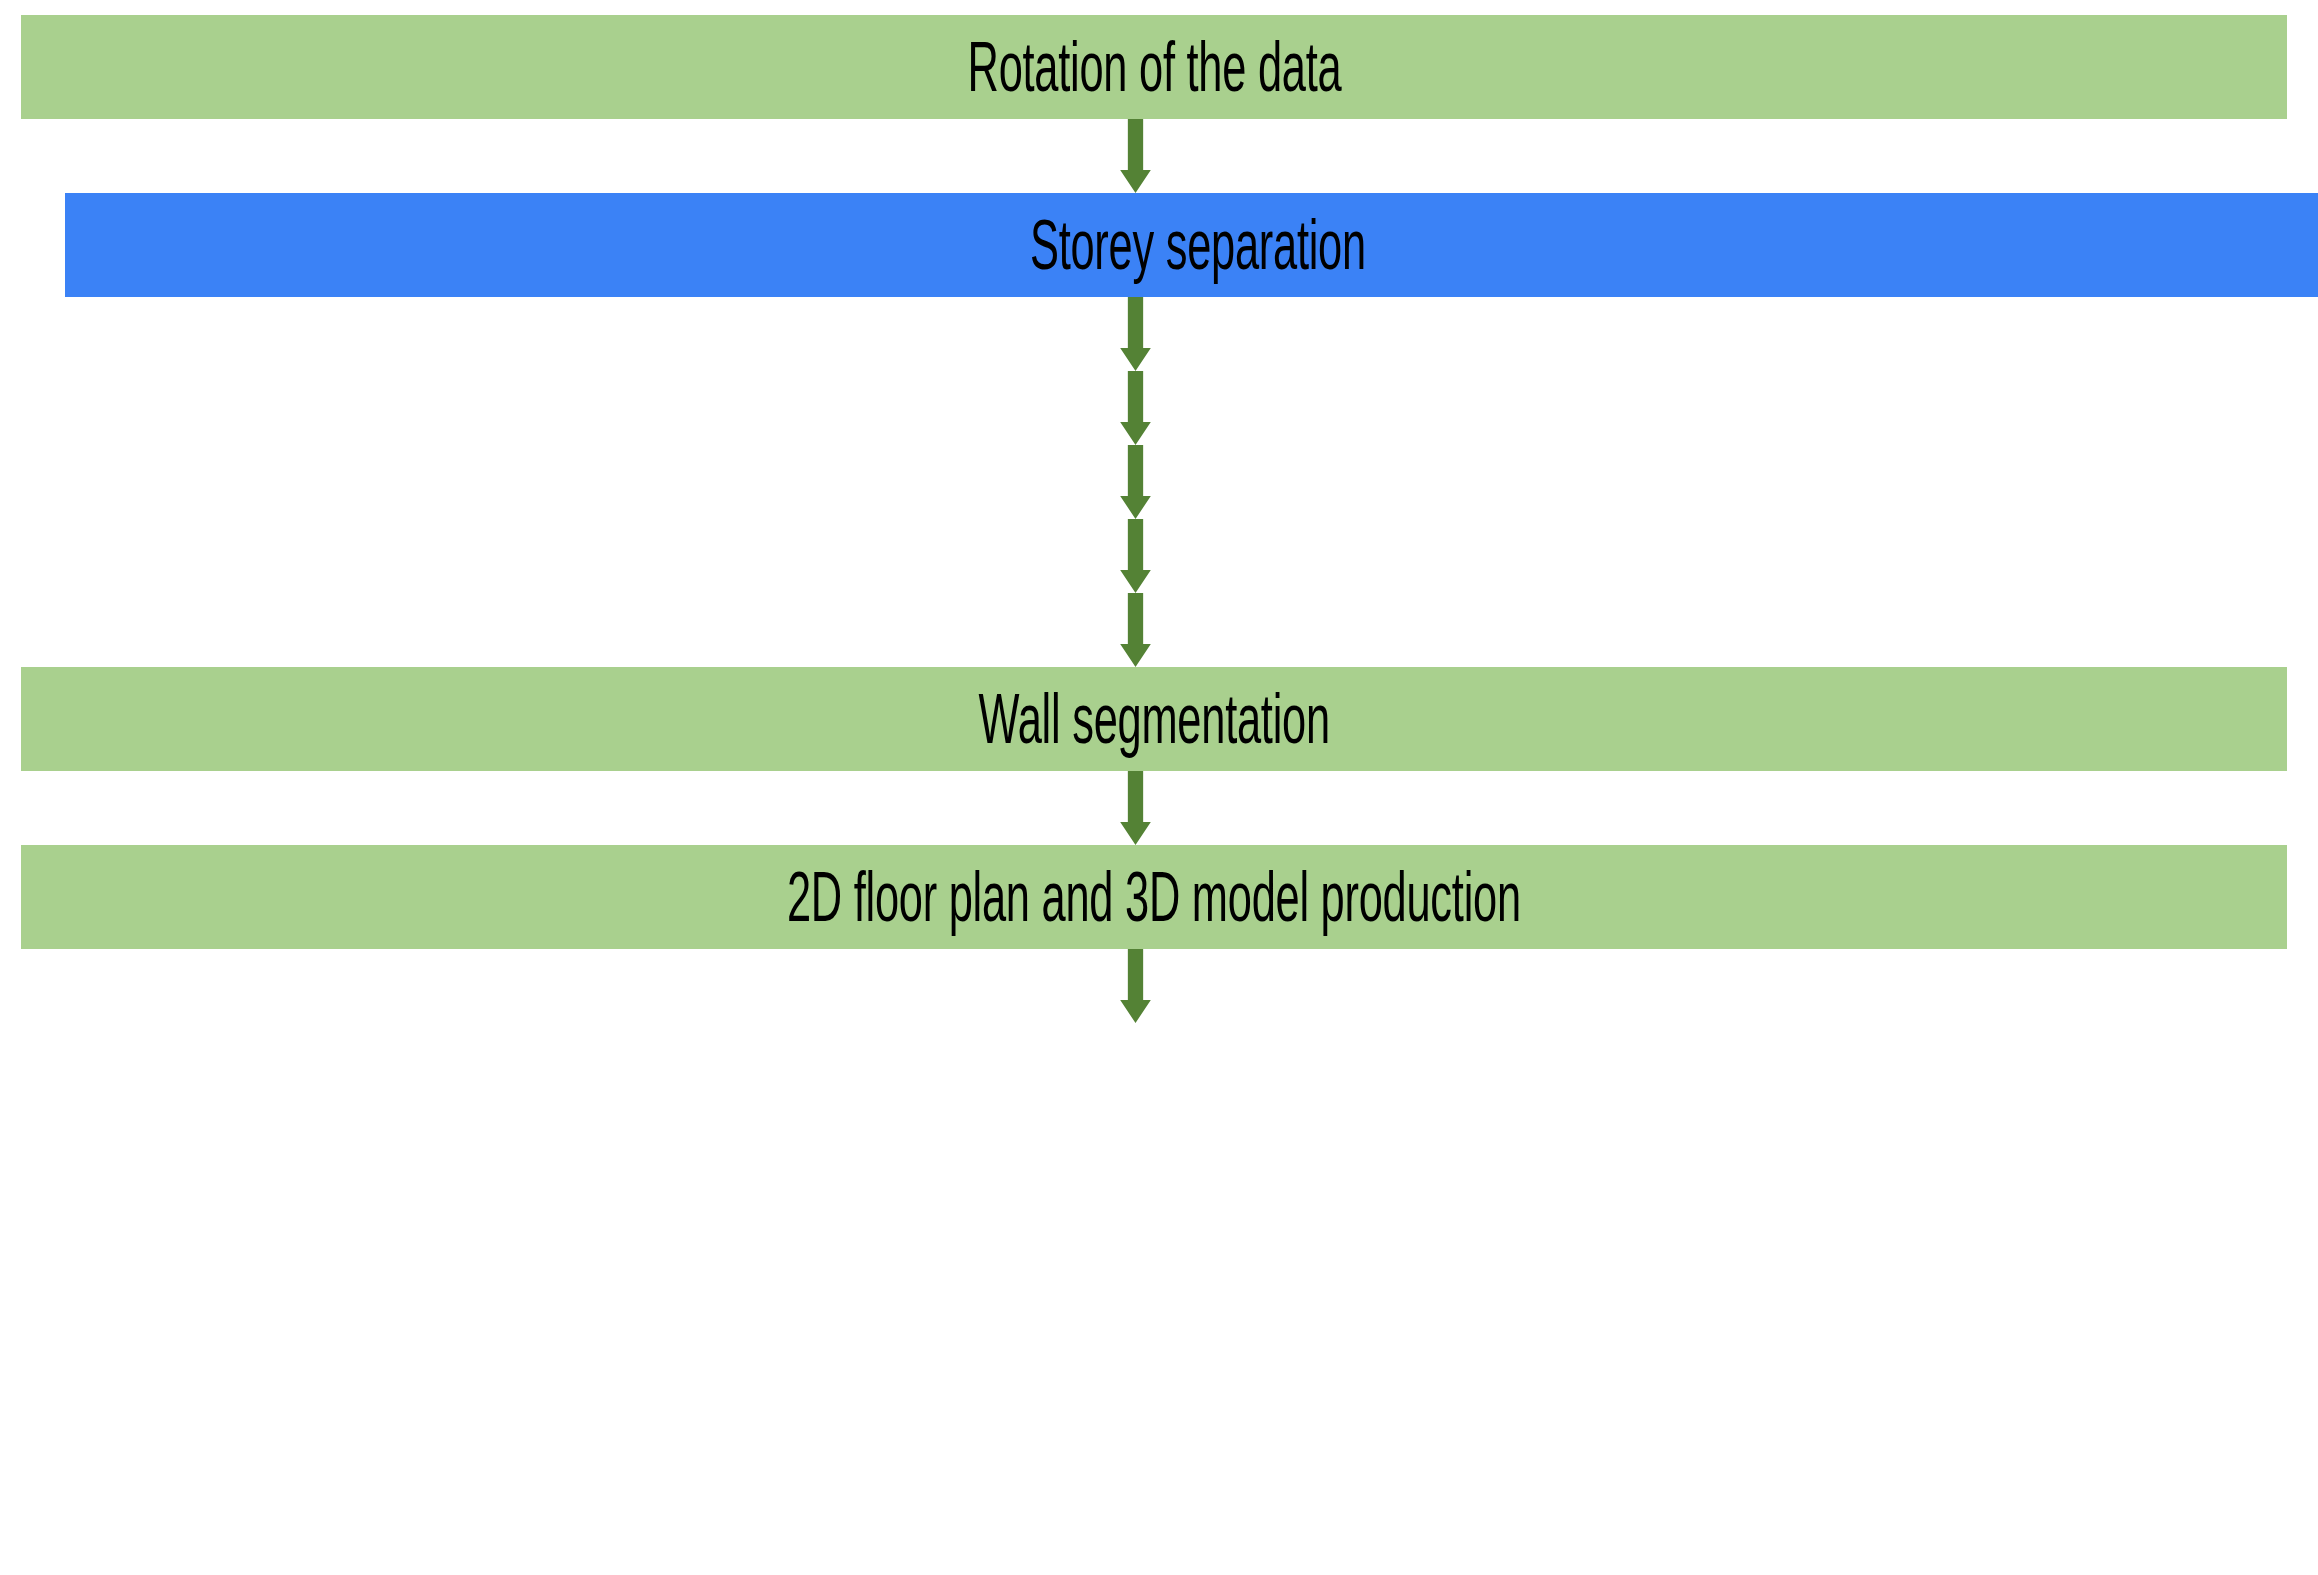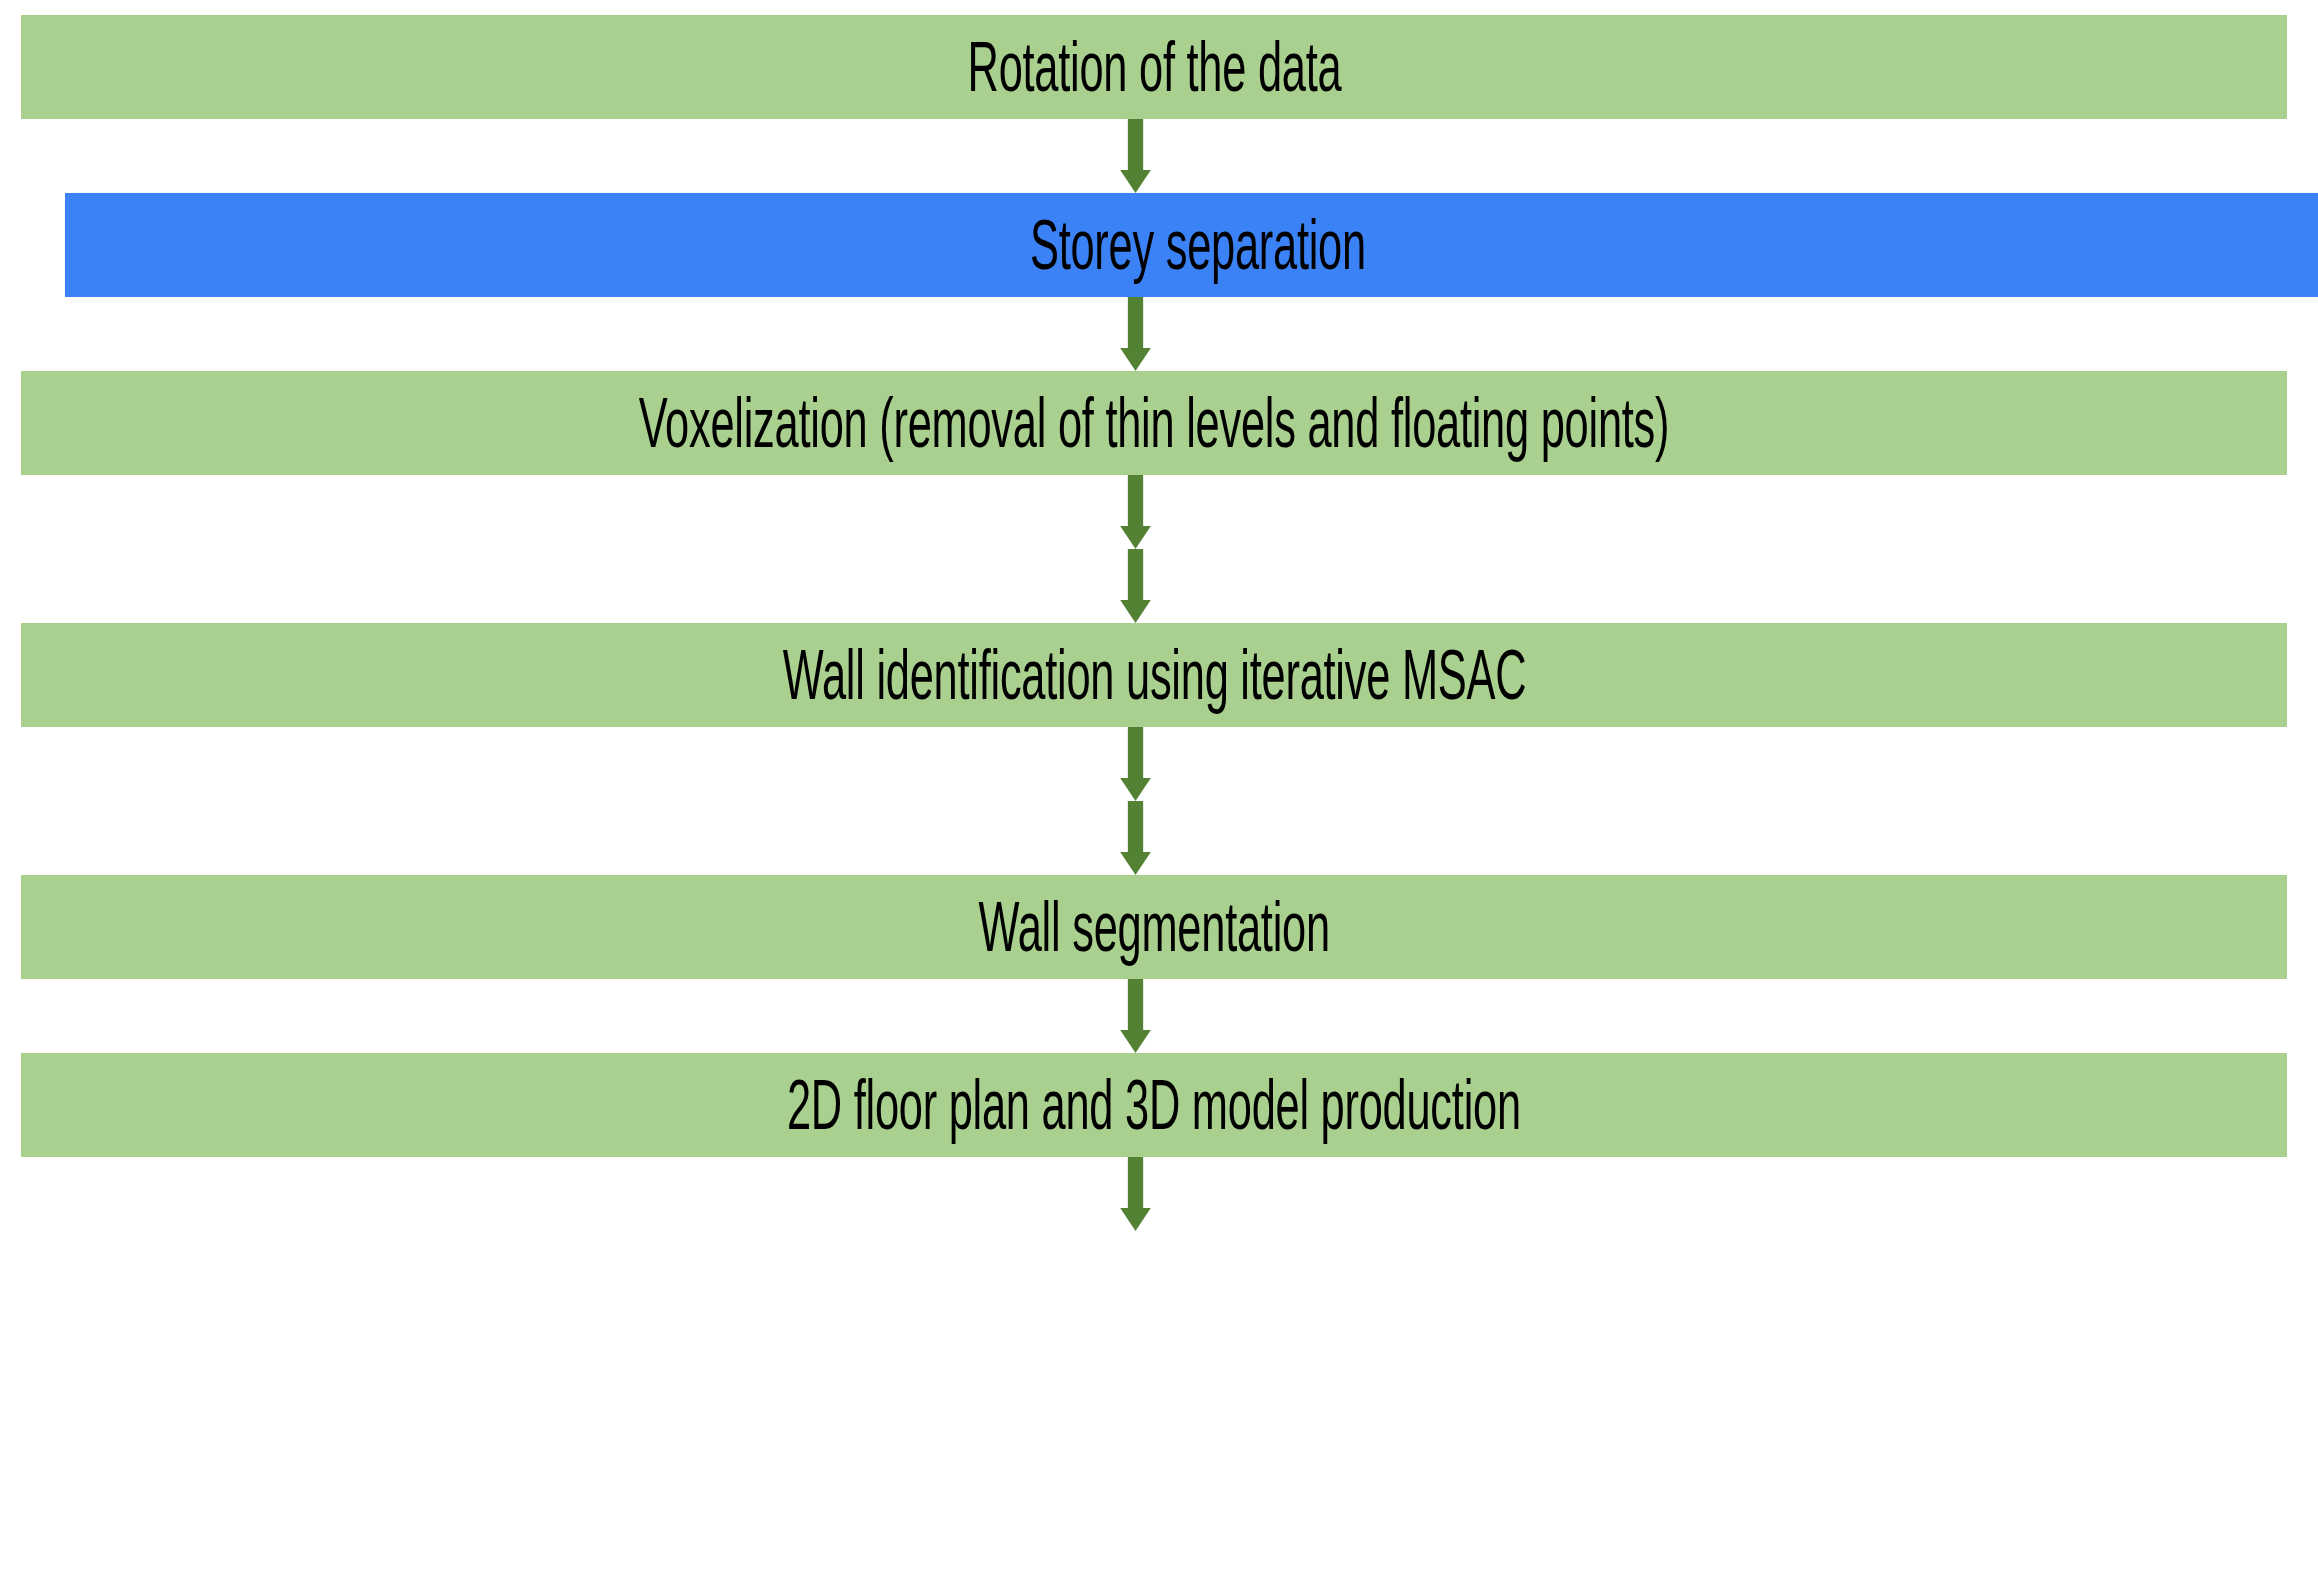--- a/index.html
+++ b/index.html
@@ -93,42 +93,36 @@
     <span class="step-label">Storey separation</span>
   </div>
   <div class="connector">
     <span class="arrow">
       <svg width="31" height="74" viewBox="0 0 36 87" xmlns="http://www.w3.org/2000/svg">
         <polygon points="9,0 27,0 27,60 36,60 18,87 0,60 9,60" fill="#548235"></polygon>
       </svg>
     </span>
   </div>
 
-  <div class="step-row green">
-    <span class="step-label">Voxelization (removal of thin levels and floating points)</span>
-  </div>
   <div class="connector">
     <span class="arrow">
       <svg width="31" height="74" viewBox="0 0 36 87" xmlns="http://www.w3.org/2000/svg">
         <polygon points="9,0 27,0 27,60 36,60 18,87 0,60 9,60" fill="#548235"></polygon>
       </svg>
     </span>
   </div>
 
   <div class="connector">
     <span class="arrow">
       <svg width="31" height="74" viewBox="0 0 36 87" xmlns="http://www.w3.org/2000/svg">
         <polygon points="9,0 27,0 27,60 36,60 18,87 0,60 9,60" fill="#548235"></polygon>
       </svg>
     </span>
   </div>
 
-  <div class="step-row green">
-    <span class="step-label">Wall identification using iterative MSAC</span>
-  </div>
   <div class="connector">
     <span class="arrow">
       <svg width="31" height="74" viewBox="0 0 36 87" xmlns="http://www.w3.org/2000/svg">
         <polygon points="9,0 27,0 27,60 36,60 18,87 0,60 9,60" fill="#548235"></polygon>
       </svg>
     </span>
   </div>
 
   <div class="connector">
     <span class="arrow">

